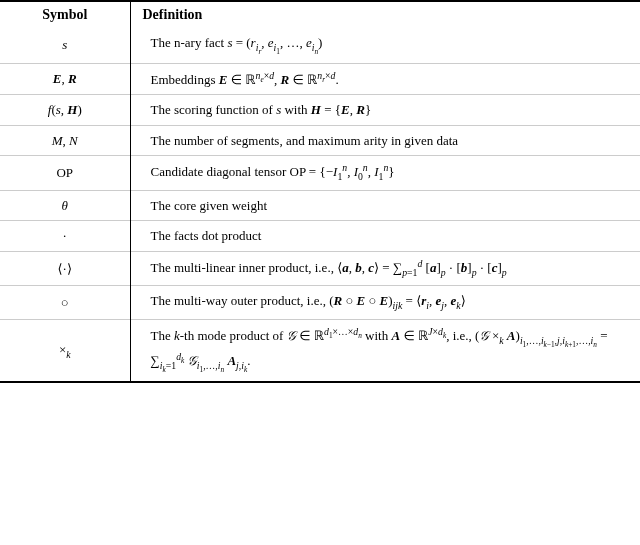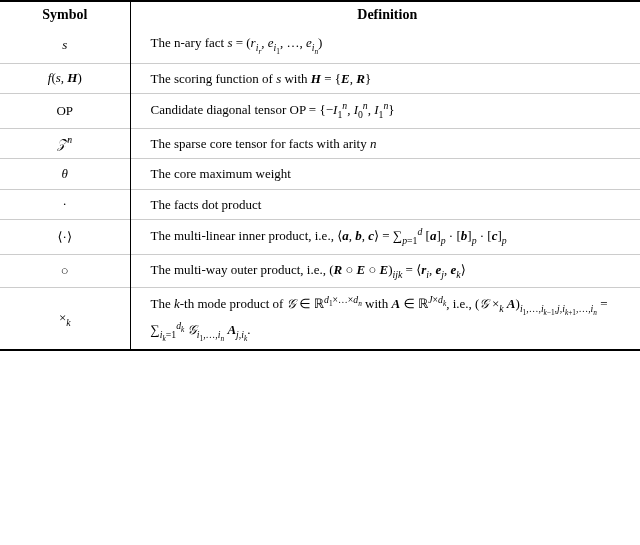--- a/index.html
+++ b/index.html
@@ -31,21 +31,20 @@
       font-size: 14px;
     }
     th.symbol-col {
       text-align: center;
       width: 130px;
       border-right: 1px solid #000;
       padding-left: 8px;
     }
     th.def-col {
       padding-left: 12px;
-      text-align: center;
     }
     td {
       padding: 5px 8px;
       vertical-align: top;
       font-size: 13px;
     }
     td.symbol-cell {
       text-align: center;
       border-right: 1px solid #000;
       width: 130px;
@@ -74,34 +73,38 @@
         <th class="symbol-col">Symbol</th>
         <th class="def-col">Definition</th>
       </tr>
     </thead>
     <tbody id="table-body">
     <tr>
           <td class="symbol-cell"><i>s</i></td>
           <td class="def-cell">The n-ary fact <i>s</i> = (<i>r</i><sub><i>i<sub>r</sub></i></sub>, <i>e</i><sub><i>i</i><sub>1</sub></sub>, …, <i>e</i><sub><i>i<sub>n</sub></i></sub>)</td>
         </tr>
         <tr>
+          <td class="symbol-cell"><b><i>E</i></b>, <b><i>R</i></b></td>
+          <td class="def-cell">Embeddings <b><i>E</i></b> ∈ ℝ<sup><i>n<sub>e</sub></i>×<i>d</i></sup>, <b><i>R</i></b> ∈ ℝ<sup><i>n<sub>r</sub></i>×<i>d</i></sup>.</td>
+        </tr>
+        <tr>
           <td class="symbol-cell"><i>f</i>(<i>s</i>, <b><i>H</i></b>)</td>
           <td class="def-cell">The scoring function of <i>s</i> with <b><i>H</i></b> = {<b><i>E</i></b>, <b><i>R</i></b>}</td>
+        </tr>
+        <tr>
+          <td class="symbol-cell"><i>M</i>, <i>N</i></td>
+          <td class="def-cell">The number of segments, and maximum arity in given data</td>
         </tr>
         <tr>
           <td class="symbol-cell">OP</td>
           <td class="def-cell">Candidate diagonal tensor OP = {−<i>I</i><sub>1</sub><sup><i>n</i></sup>, <i>I</i><sub>0</sub><sup><i>n</i></sup>, <i>I</i><sub>1</sub><sup><i>n</i></sup>}</td>
         </tr>
         <tr>
-          <td class="symbol-cell"><i>𝒵</i><sup><i>n</i></sup></td>
-          <td class="def-cell">The sparse core tensor for facts with arity <i>n</i></td>
-        </tr>
-        <tr>
           <td class="symbol-cell"><i>θ</i></td>
-          <td class="def-cell">The core maximum weight</td>
+          <td class="def-cell">The core given weight</td>
         </tr>
         <tr>
           <td class="symbol-cell">·</td>
           <td class="def-cell">The facts dot product</td>
         </tr>
         <tr>
           <td class="symbol-cell">⟨·⟩</td>
           <td class="def-cell">The multi-linear inner product, i.e., ⟨<b><i>a</i></b>, <b><i>b</i></b>, <b><i>c</i></b>⟩ = ∑<sub><i>p</i>=1</sub><sup><i>d</i></sup> [<b><i>a</i></b>]<sub><i>p</i></sub> · [<b><i>b</i></b>]<sub><i>p</i></sub> · [<b><i>c</i></b>]<sub><i>p</i></sub></td>
         </tr>
         <tr>

